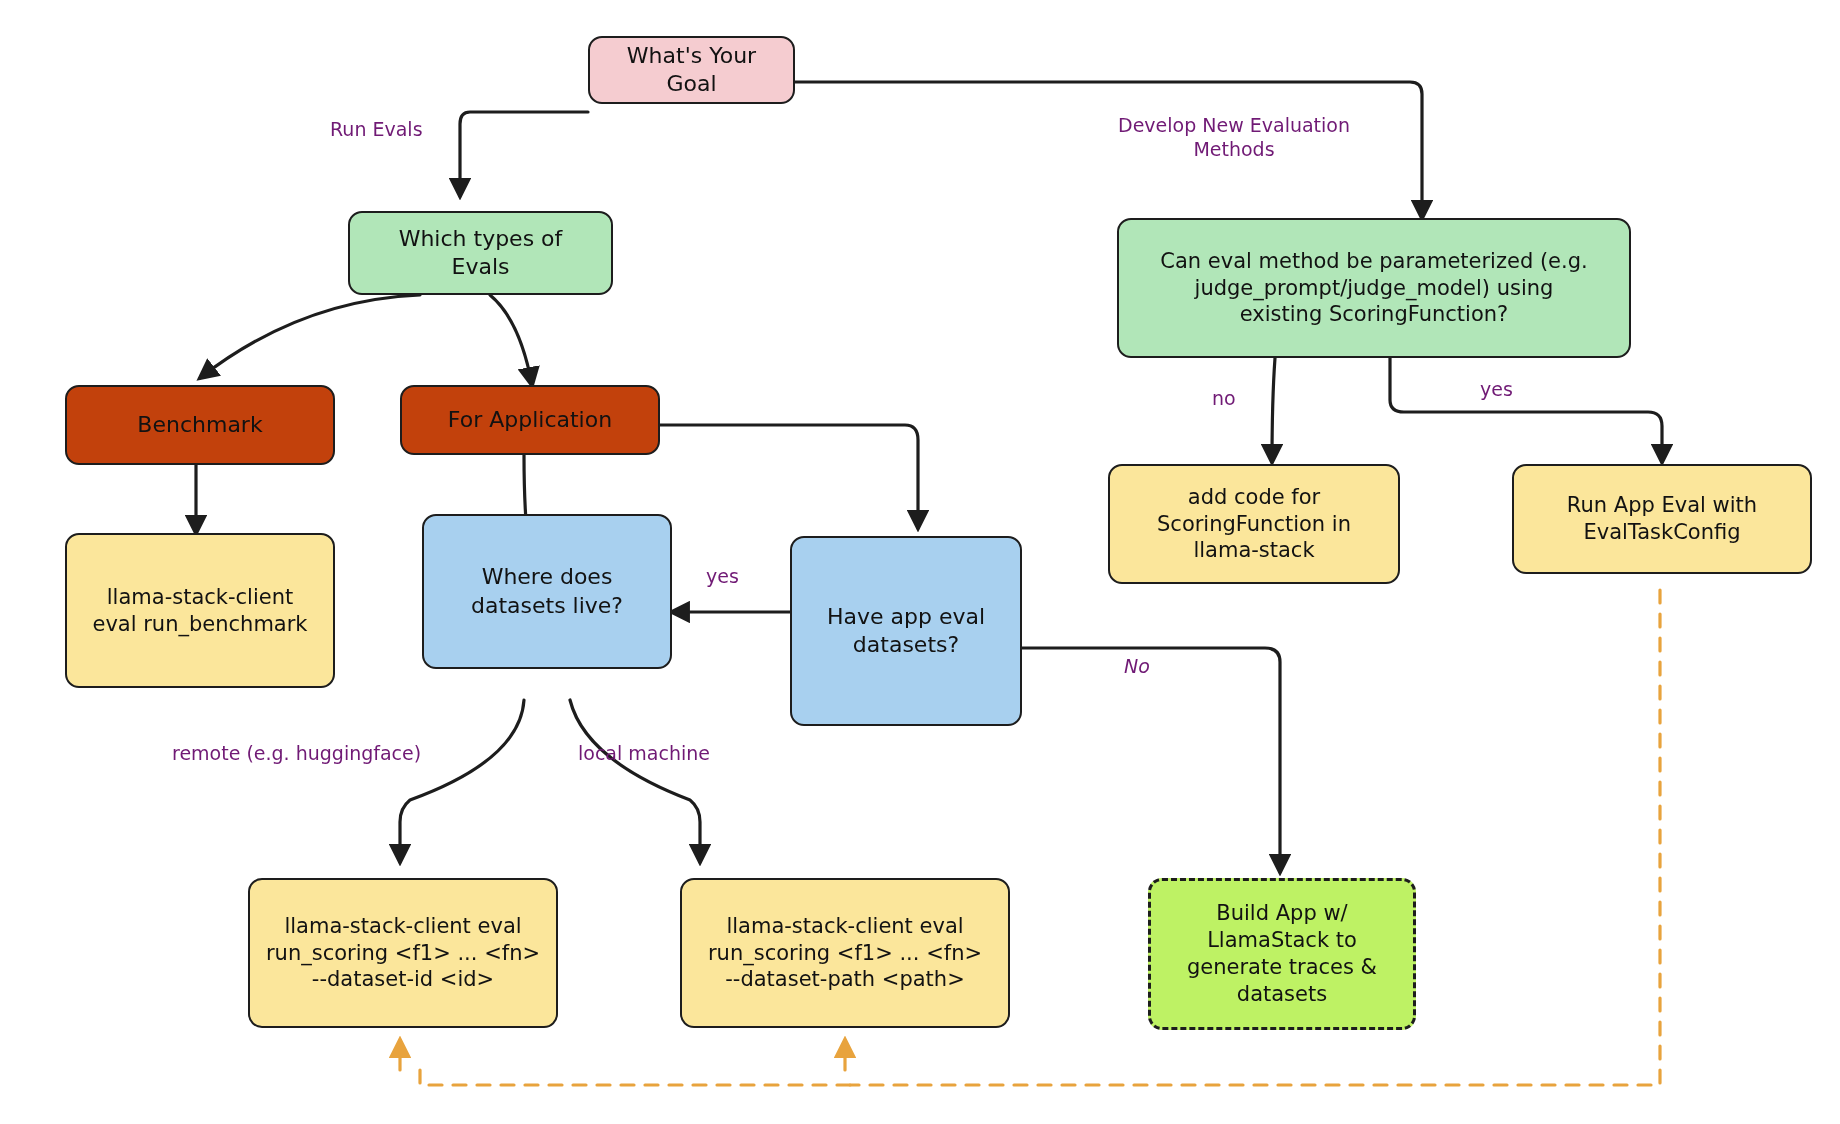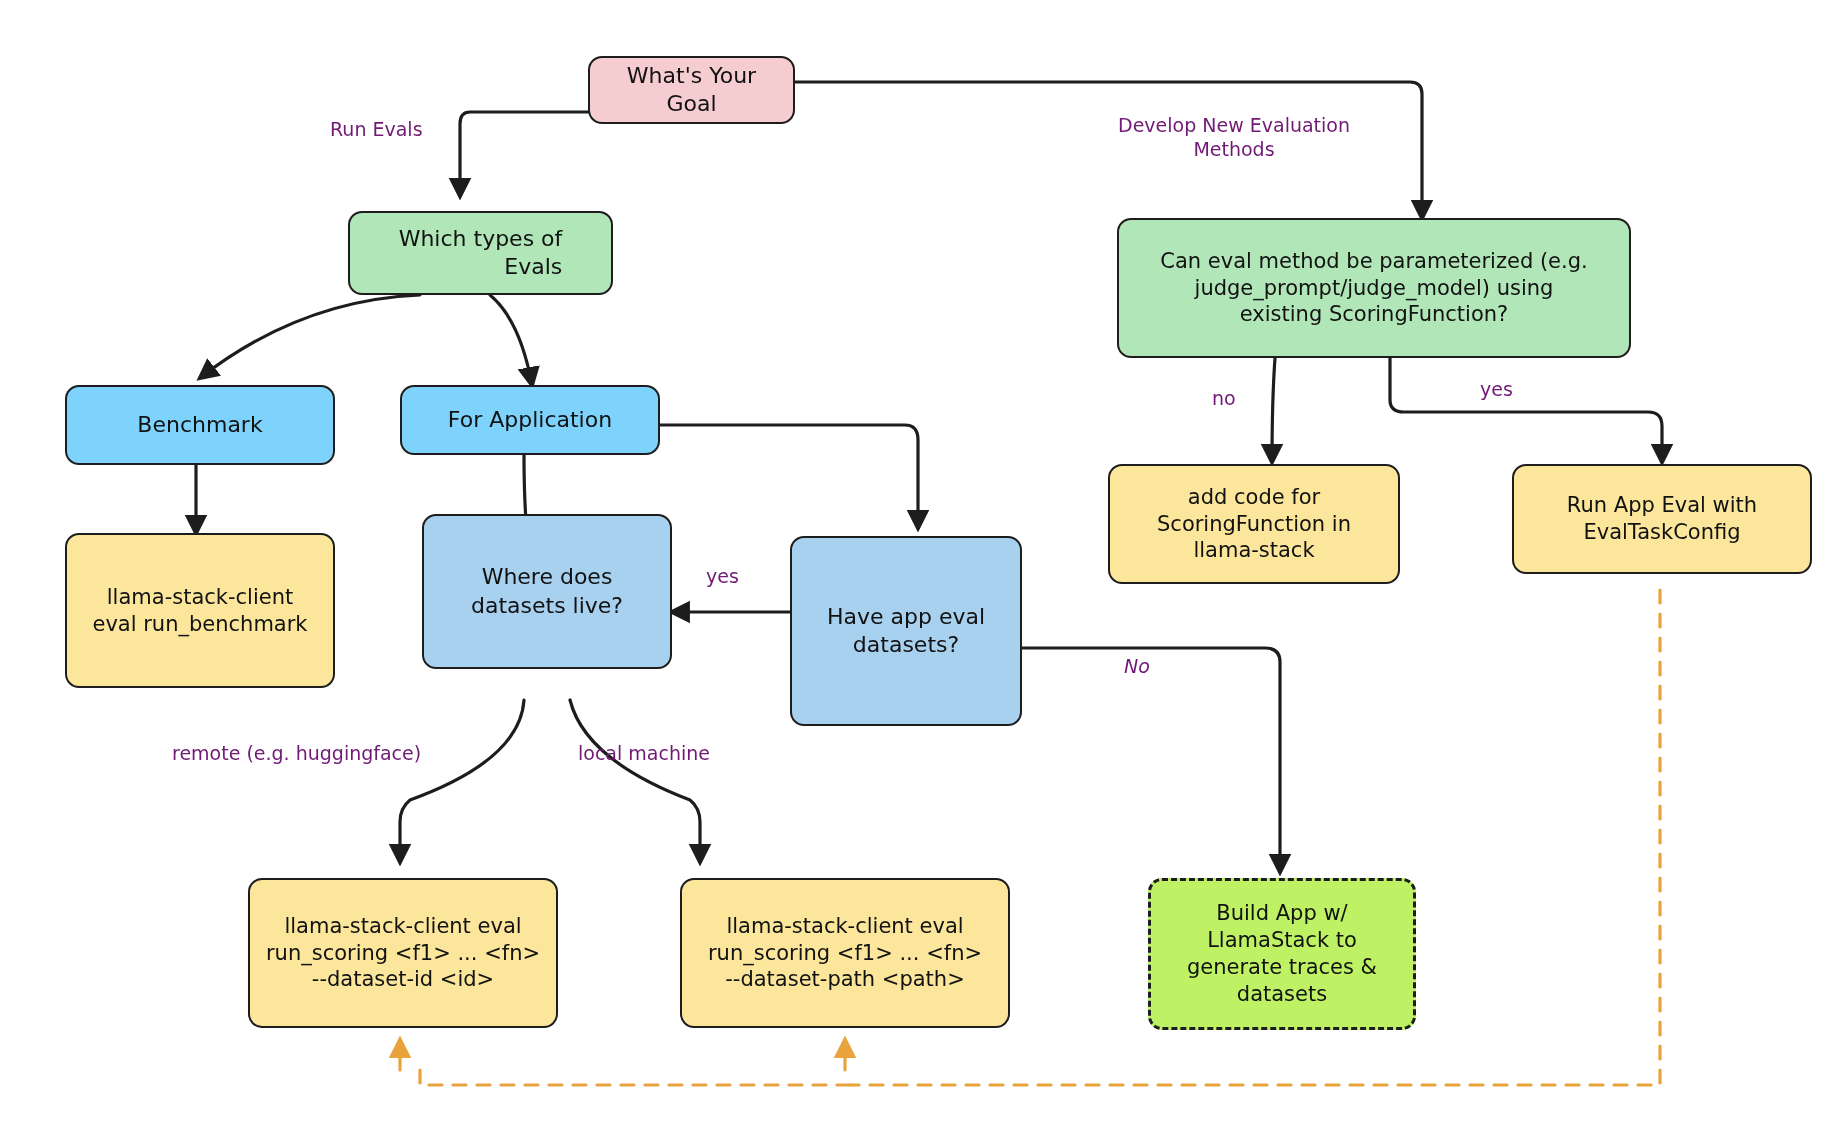--- a/index.html
+++ b/index.html
@@ -36,21 +36,21 @@
     color: #121212;
     line-height: 1.28;
     padding: 4px 8px;
     white-space: pre-line;
   }
   .rounded { border-radius: 14px; }
   .pink   { background: #f5ccd0; }
   .green  { background: #b1e6b8; }
   .yellow { background: #fbe69b; }
   .blue   { background: #a8d0ef; }
-  .white  { background: #7dd3fc; }
+  .white  { background: #c2410c; }
   .dashed { background: #bef264; border-style: dashed; border-width: 3px; }
 
   .edge-label {
     position: absolute;
     color: #701a75;
     font-size: 19px;
     white-space: pre-line;
     line-height: 1.25;
   }
 </style>
@@ -101,24 +101,24 @@
     <g fill="none" stroke="#e8a33d" stroke-width="3.2" stroke-dasharray="13 11" stroke-linecap="round" stroke-linejoin="round">
       <path d="M 1660 590 L 1660 1085 L 850 1085"></path>
       <path d="M 850 1085 L 420 1085 L 420 1065"></path>
     </g>
     <g fill="none" stroke="#e8a33d" stroke-width="3.2" stroke-linecap="round">
       <path d="M 400 1070 L 400 1040" marker-end="url(#arrowOrange)"></path>
       <path d="M 845 1070 L 845 1040" marker-end="url(#arrowOrange)"></path>
     </g>
   </svg>
 
-  <div class="node rounded pink" style="left:588px; top:56px; width:207px; height:68px; font-size:22px;">What's Your
+  <div class="node rounded pink" style="left:588px; top:36px; width:207px; height:68px; font-size:22px;">What's Your
 Goal</div>
 
-  <div class="node rounded green" style="left:348px; top:211px; width:265px; height:84px; font-size:22px;text-align:right;">Which types of
+  <div class="node rounded green" style="left:348px; top:211px; width:265px; height:84px; font-size:22px;">Which types of
 Evals</div>
 
   <div class="node rounded green" style="left:1117px; top:218px; width:514px; height:140px; font-size:21px;">Can eval method be parameterized (e.g.
 judge_prompt/judge_model) using
 existing ScoringFunction?</div>
 
   <div class="node rounded white" style="left:65px; top:385px; width:270px; height:80px; font-size:22px;">Benchmark</div>
 
   <div class="node rounded white" style="left:400px; top:385px; width:260px; height:70px; font-size:22px;">For Application</div>
 

